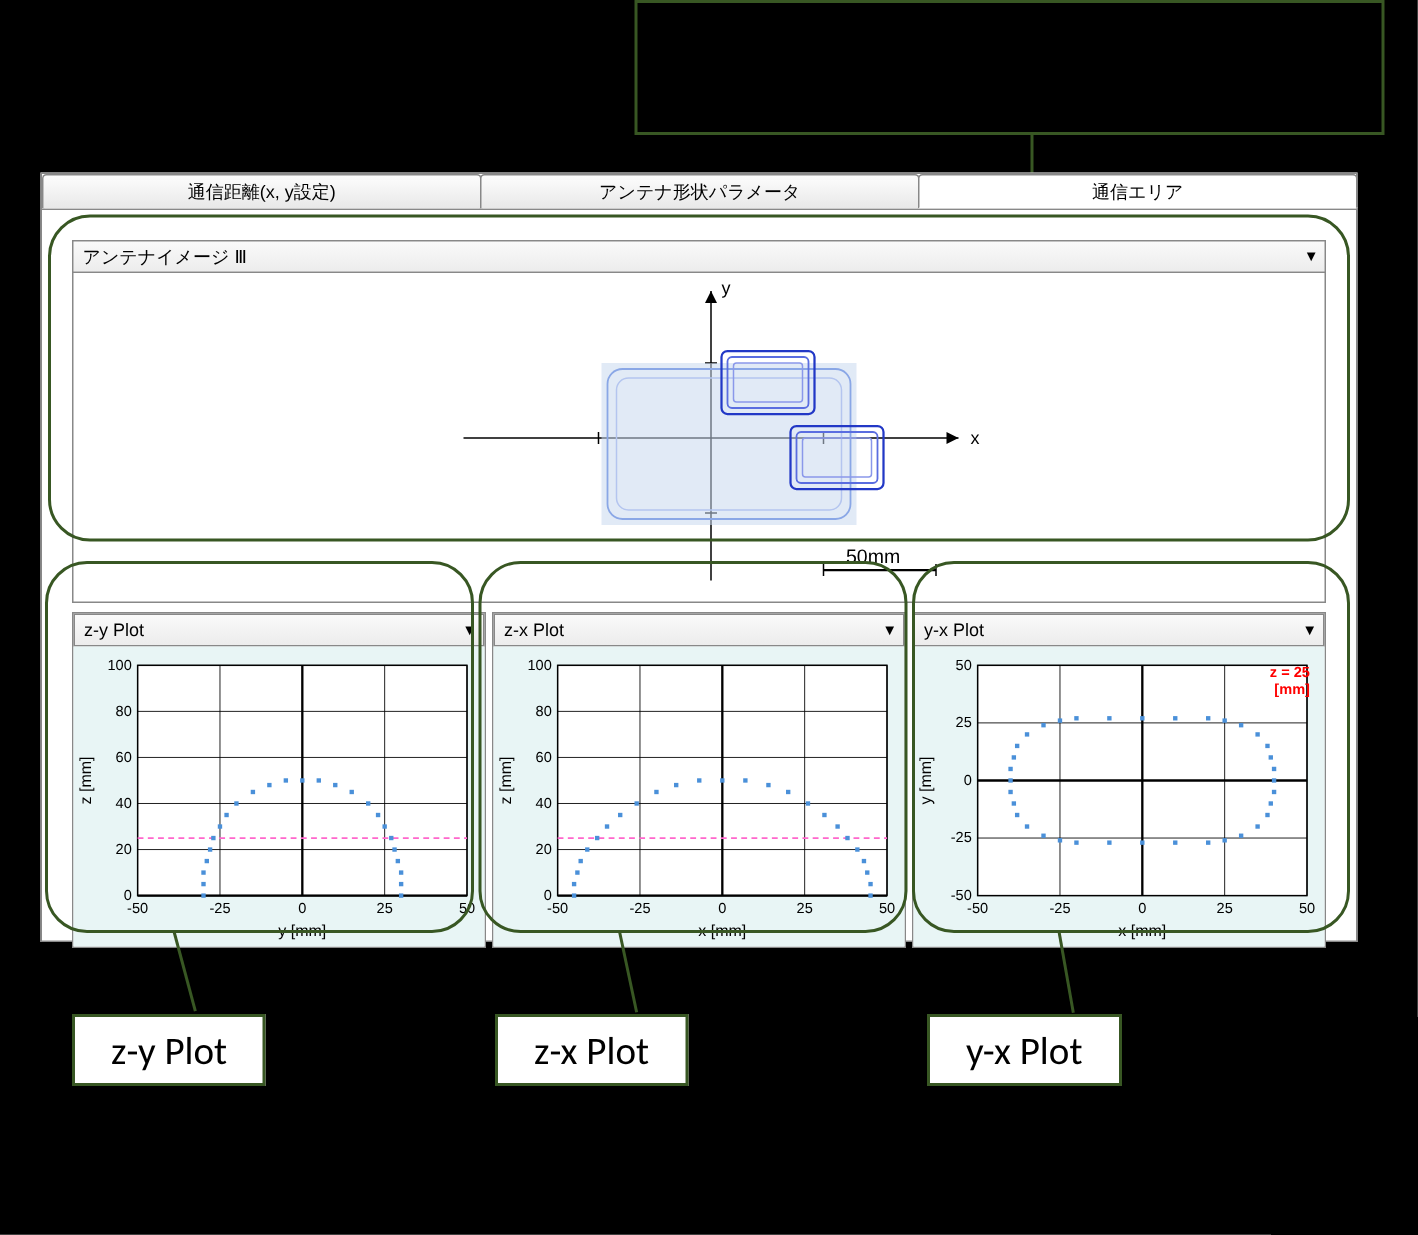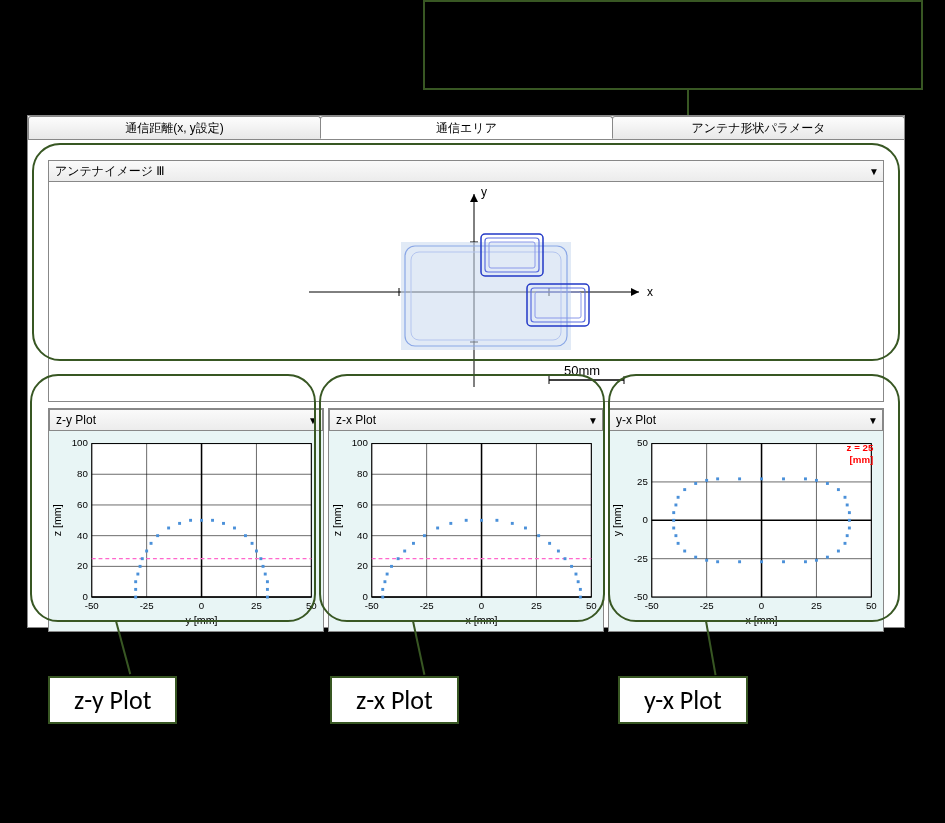--- a/index.html
+++ b/index.html
@@ -42,22 +42,22 @@
 </head>
 <body>
 <div class="stage">
 
   <div class="callout-top"></div>
   <div class="callout-top-line"></div>
 
   <div class="window">
     <div class="tabbar">
       <div class="tab">通信距離(x, y設定)</div>
+      <div class="tab">アンテナ形状パラメータ</div>
       <div class="tab active">通信エリア</div>
-      <div class="tab">アンテナ形状パラメータ</div>
     </div>
 
     <div class="panel">
 
       <div class="panel-header">
         <span>アンテナイメージ Ⅲ</span>
         <span class="dd">▼</span>
       </div>
       <div class="antenna-area">
         <svg width="868" height="218">

